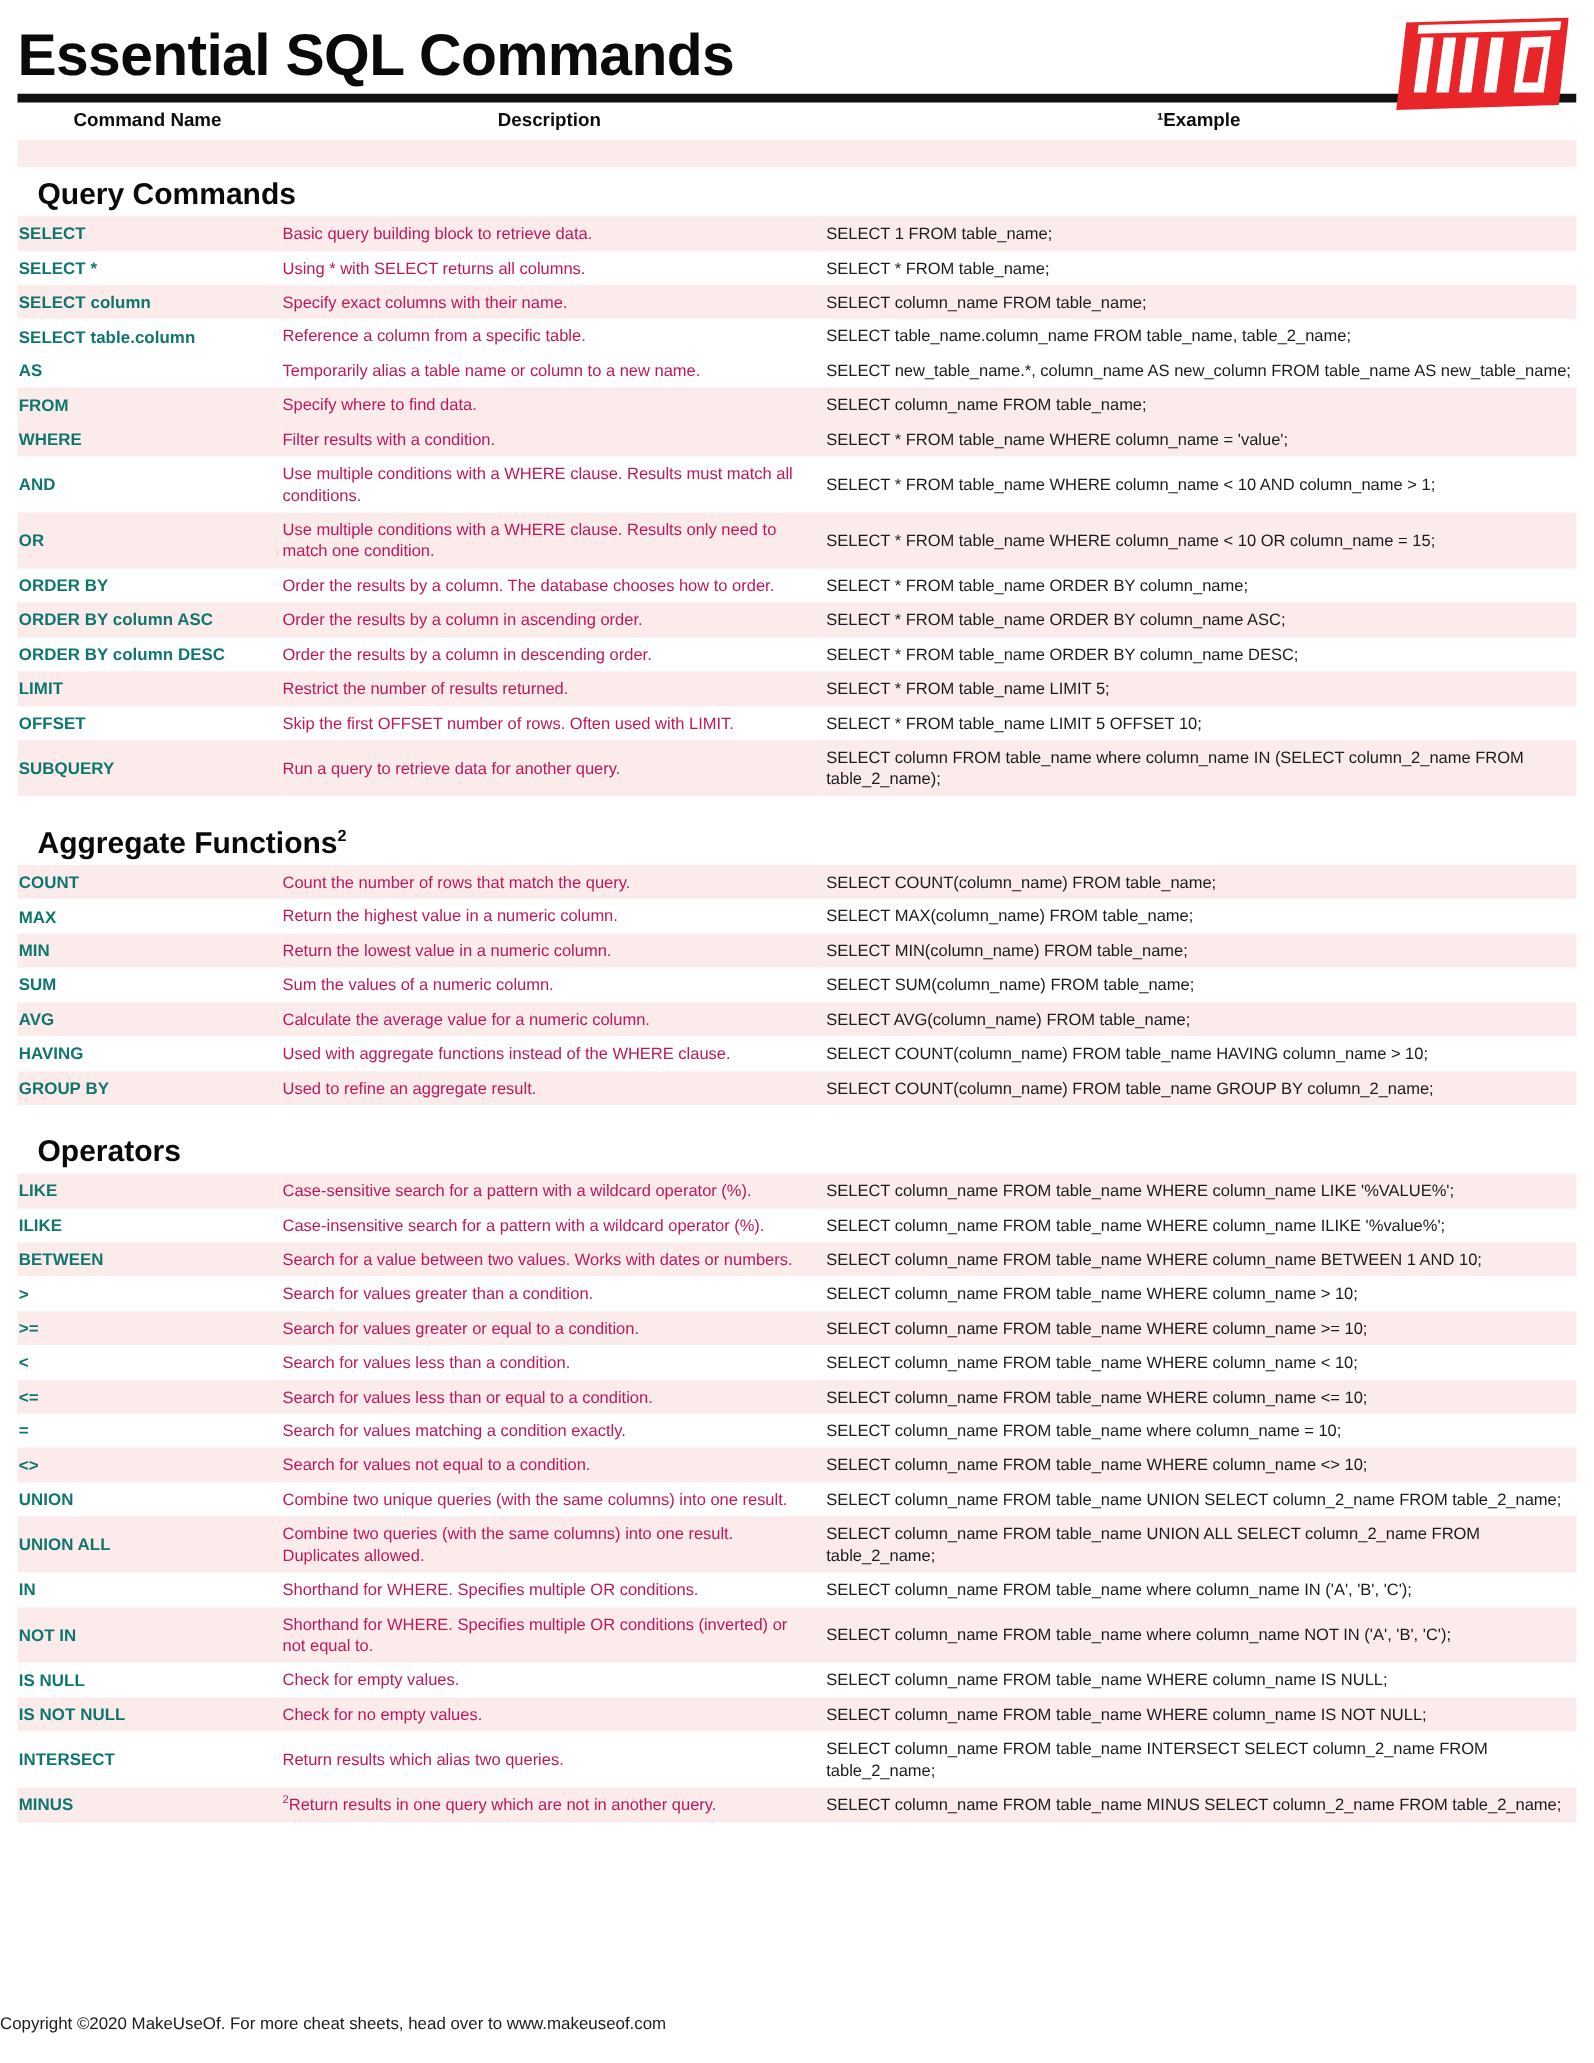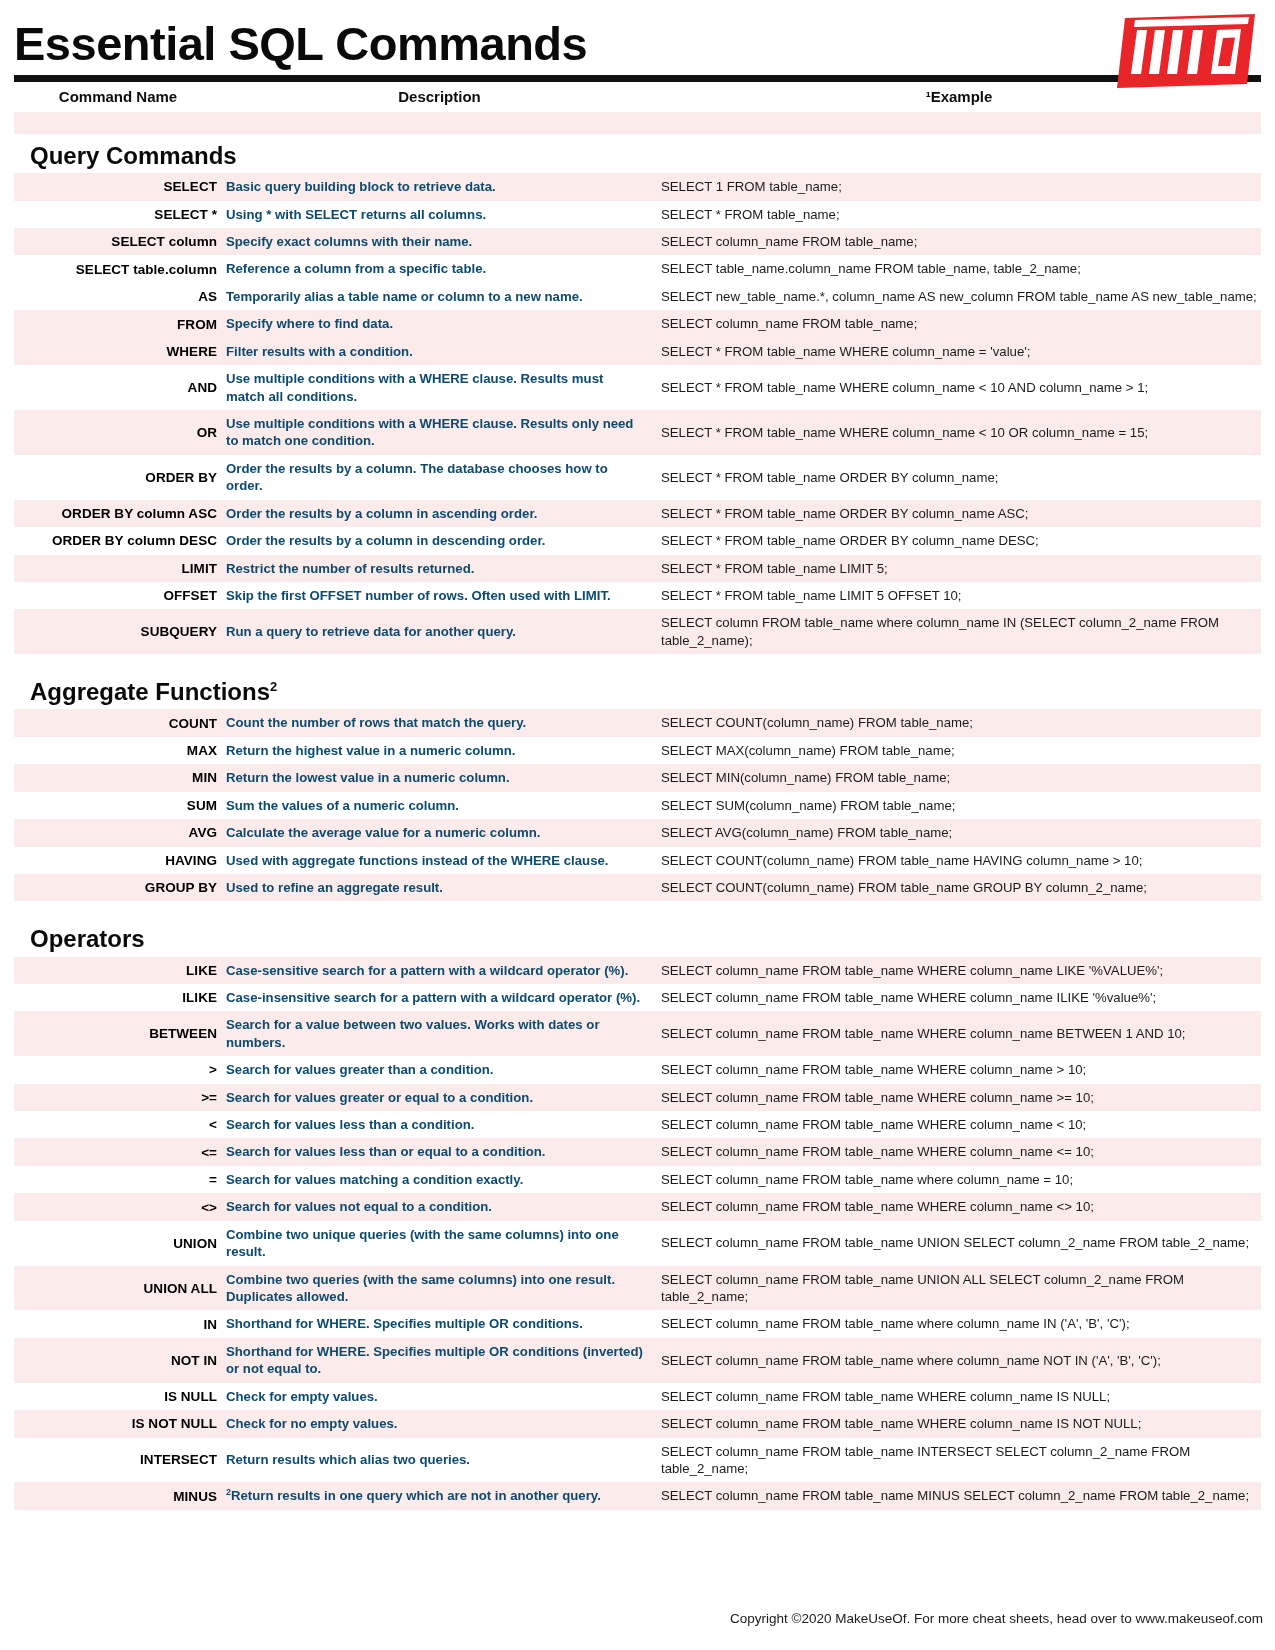--- a/index.html
+++ b/index.html
@@ -111,50 +111,48 @@
     vertical-align: middle;
     padding: 5px 8px 5px 1px;
     border: 0;
   }
   tbody tr.row.alt td { background: #fbebeb; }
   tbody tr.row td.cmd {
     font-size: 13.5px;
     font-weight: bold;
     letter-spacing: 0.05px;
     white-space: nowrap;
-    color: #000000;
-    text-align: right;
+    color: #0f766e;
   }
   tbody tr.row td.desc {
     font-size: 13.2px;
     line-height: 1.32;
     padding-right: 14px;
-    color: #0c4a6e;
-    font-weight: bold;
+    color: #be185d;
   }
   tbody tr.row td.desc sup {
     font-size: 9px;
     vertical-align: super;
     line-height: 0;
   }
   tbody tr.row td.ex {
     font-size: 13.2px;
     line-height: 1.32;
     padding-left: 4px;
     padding-right: 4px;
     color: #1b1b1b;
   }
 
   
   .footer {
     position: absolute;
     left: 0;
-    right: 12px;
+    right: 0;
     bottom: 24px;
-    text-align: right;
+    text-align: left;
     font-size: 13.5px;
     color: #1b1b1b;
   }
 </style>
 </head>
 <body>
 
 <div class="page">
 
   <div class="masthead">

